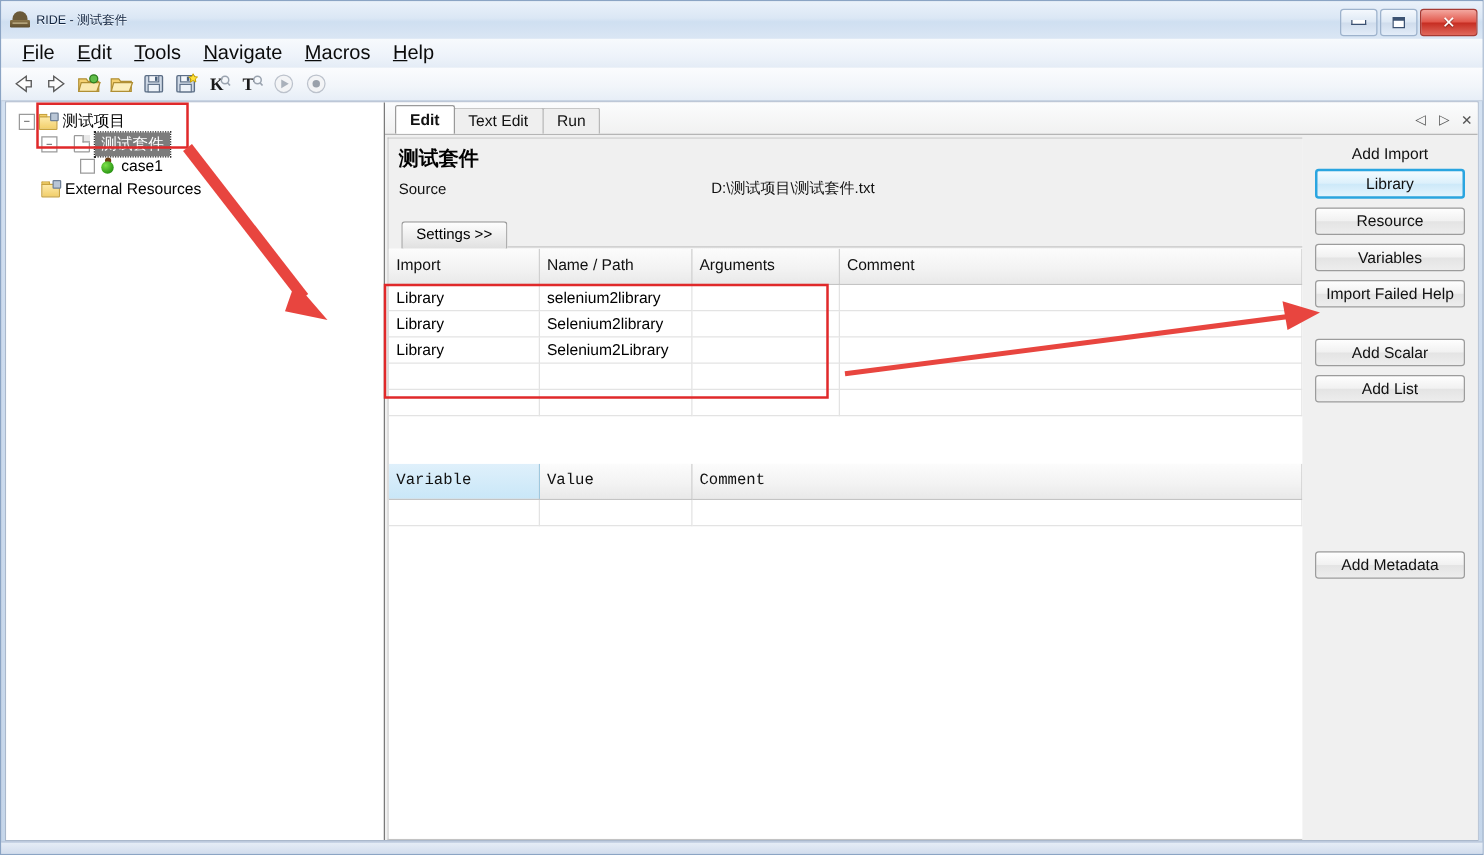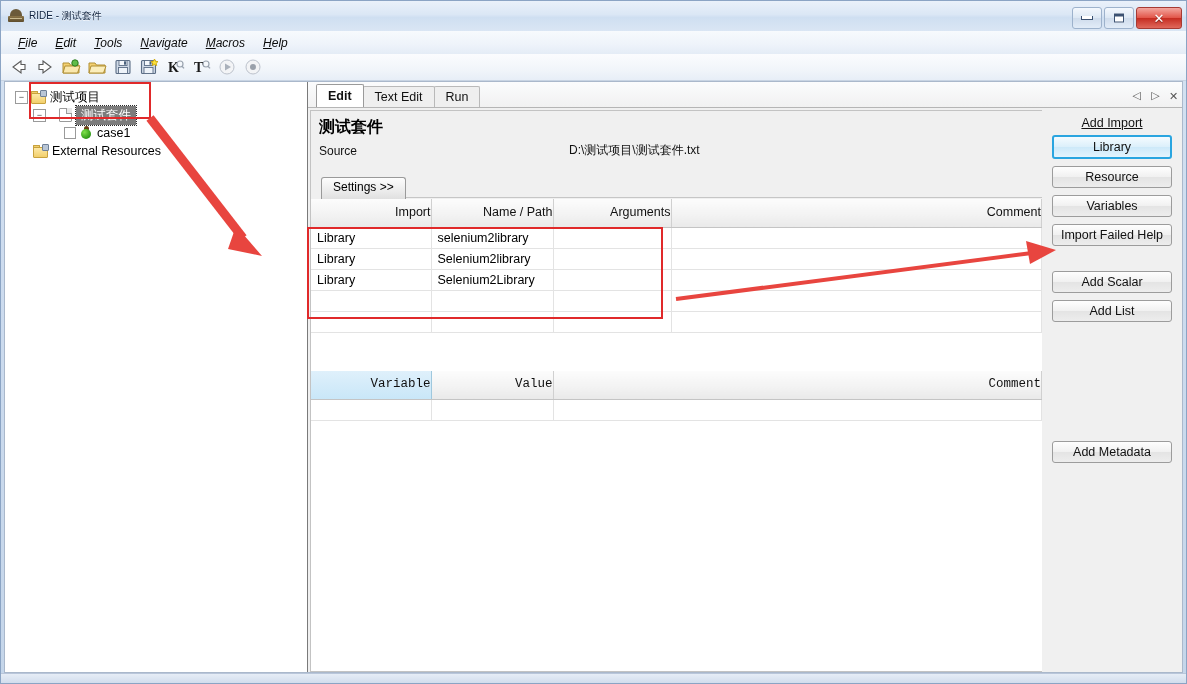--- a/index.html
+++ b/index.html
@@ -59,21 +59,21 @@
   .winbtn .x-g{color:#fff;font-size:13px;font-weight:bold;line-height:1;text-shadow:0 1px 1px rgba(0,0,0,.4);}
 
   
   #menubar{
     position:absolute;left:0;top:30px;right:0;height:23px;
     background:linear-gradient(to bottom,#f7fafd,#eef3fa 60%,#e4ecf6);
     display:flex;align-items:center;padding-left:8px;
     border-bottom:1px solid #dce5f0;
   }
   .menu-item{
-    padding:10px 9px;font-size:12px;color:#0b0b0b;cursor:default;white-space:nowrap;font-style:italic;
+    padding:10px 9px;font-size:16px;color:#0b0b0b;cursor:default;white-space:nowrap;
   }
   .menu-item u{text-decoration:underline;}
 
   
   #toolbar{
     position:absolute;left:0;top:53px;right:0;height:26px;
     background:linear-gradient(to bottom,#fbfcfe,#f1f5fa 60%,#e7eef7);
     display:flex;align-items:center;padding-left:8px;gap:6px;
     border-bottom:1px solid #c8d4e3;
   }
@@ -204,21 +204,21 @@
     border-radius:3px 3px 0 0;cursor:default;margin-left:4px;white-space:nowrap;
   }
   #settings-line{
     flex:1;border-top:1px solid #c6c6c6;margin-bottom:0px;height:1px;
   }
 
   
   .gridwrap{background:#fff;position:relative;}
   table.grid{border-collapse:collapse;width:100%;table-layout:fixed;font-size:12.5px;}
   table.grid th{
-    font-weight:normal;text-align:right;padding:2px 0 3px 6px;
+    font-weight:normal;text-align:left;padding:2px 0 3px 6px;
     background:linear-gradient(to bottom,#fcfcfc,#f2f2f2 60%,#e9e9e9);
     border-right:1px solid #d0d0d0;border-bottom:1px solid #c4c4c4;
     color:#111;white-space:nowrap;height:28px;box-sizing:border-box;
   }
   table.grid th.hl{
     background:linear-gradient(to bottom,#dff0fb,#c9e7f8);
     border-right:1px solid #9fc8de;
   }
   table.grid td{
     padding:2px 0 2px 6px;border-right:1px solid #e3e3e3;border-bottom:1px solid #e3e3e3;
@@ -228,21 +228,21 @@
   #imports-area{flex:none;}
   #imports-area .gridwrap{height:150px;overflow:hidden;}
   #spacer-a{flex:none;height:22px;background:#fff;}
   #vars-area{flex:1;min-height:0;display:flex;flex-direction:column;}
   #vars-area .gridwrap{flex:1;min-height:0;overflow:hidden;font-family:Liberation Mono, monospace;}
   #meta-area{flex:none;}
   #meta-area .gridwrap{height:128px;overflow:hidden;}
 
   
   .sb-label{
-    text-align:center;font-size:12.5px;color:#111;margin:6px 0 5px 0;text-decoration:underline;
+    text-align:center;font-size:12.5px;color:#111;margin:6px 0 5px 0;
   }
   .sbtn{
     display:block;width:120px;height:22px;margin:0 auto 7px auto;
     font-size:12.5px;font-family:"Liberation Sans","DejaVu Sans",sans-serif;
     border:1px solid #9c9c9c;border-radius:3px;
     background:linear-gradient(to bottom,#fefefe,#f1f1f1 48%,#e4e4e4 52%,#ededed);
     color:#111;cursor:default;padding:0;line-height:20px;
   }
   .sbtn.focus{
     border:2px solid #2aa5e0;

